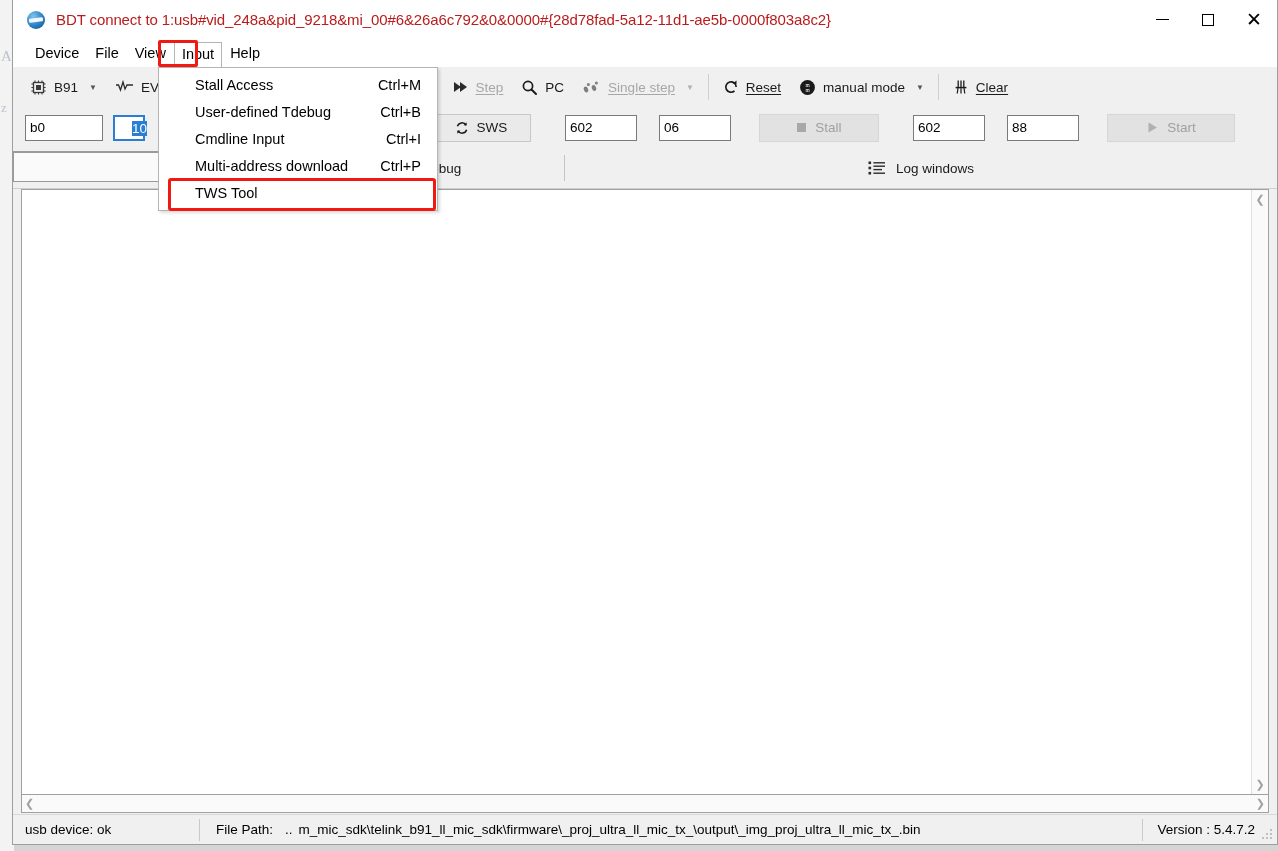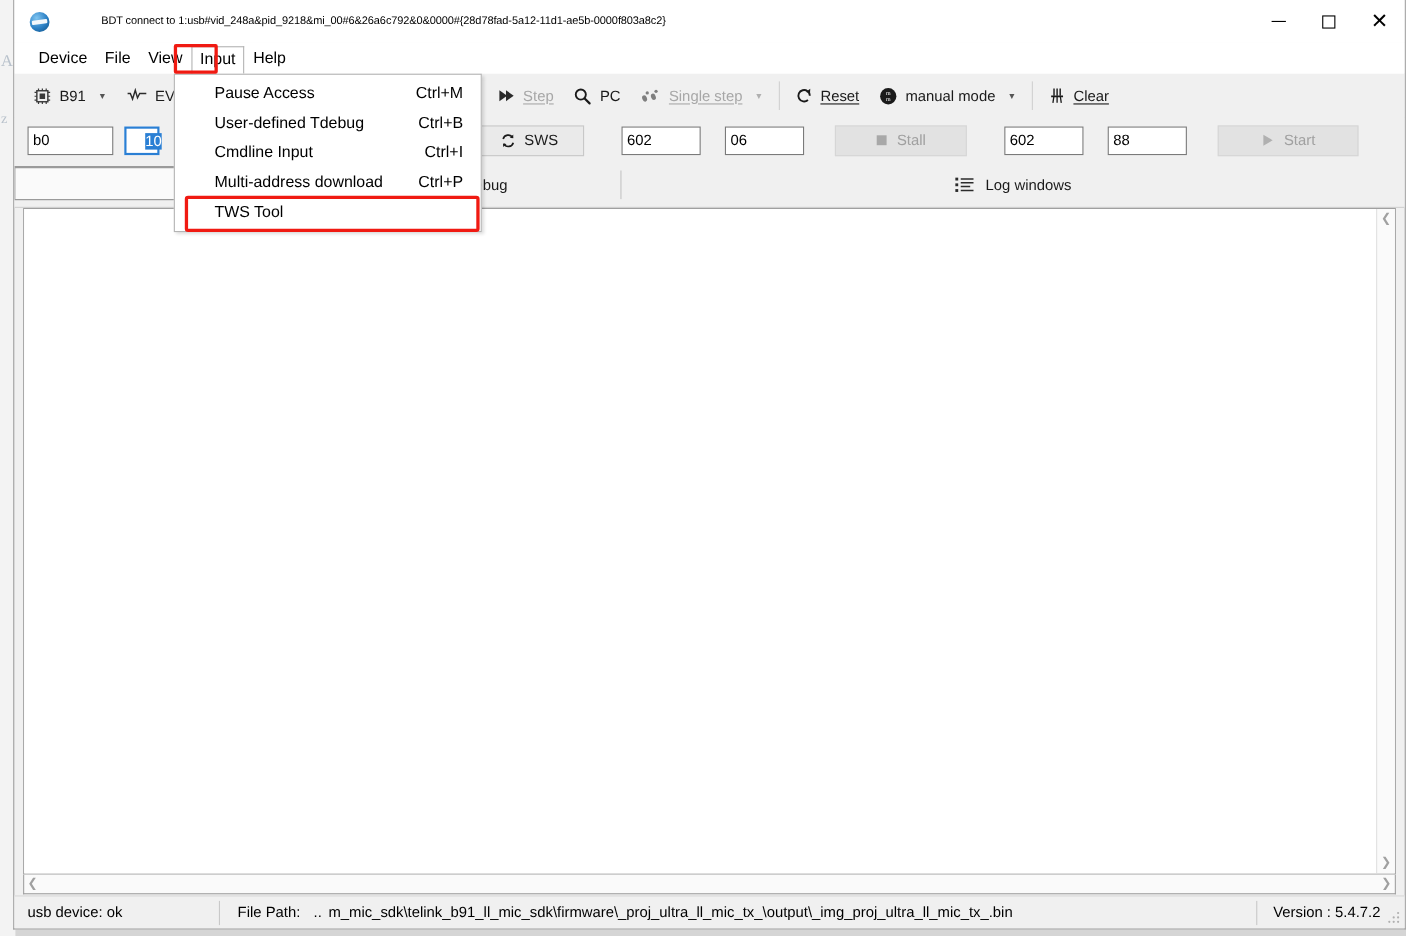--- a/index.html
+++ b/index.html
@@ -47,23 +47,22 @@
     border-radius: 50%;
     background: radial-gradient(circle at 35% 30%, #7fc4f0 0%, #2a7fc4 55%, #0d4d80 100%);
     position: relative; flex: none;
   }
   #app-icon::after {
     content: ""; position: absolute; left: 2px; top: 7px;
     width: 14px; height: 4px; background: #f2f7fb; border-radius: 1px;
     transform: rotate(-8deg);
   }
   #title-text {
-    font-size: 10px; color: #000000; white-space: nowrap;
+    font-size: 15px; color: #b91c1c; white-space: nowrap;
     letter-spacing: -0.1px;
-    margin-left: 36px;
   }
   .wbtn {
     width: 46px; height: 39px; display: flex; align-items: center;
     justify-content: center; flex: none; color: #000;
   }
   #winbtns { position: absolute; right: 0; top: 0; display: flex; }
   .wb-min { width: 13px; height: 1px; background: #000; }
   .wb-max { width: 12px; height: 12px; border: 1px solid #000; }
   .wb-close { font-size: 19px; line-height: 1; font-family: "DejaVu Sans", sans-serif; font-weight: 300;}
 
@@ -460,21 +459,21 @@
         <i style="left:4px; top:4px;"></i>
         <i style="left:8px; top:4px;"></i>
       <i style="left:0px; top:8px;"></i>
         <i style="left:4px; top:8px;"></i>
         <i style="left:8px; top:8px;"></i>
     </div>
   </div>
 
   <div id="dropdown">
     <div class="dd-item">
-      <span class="dd-label">Pause Access</span>
+      <span class="dd-label">Stall Access</span>
       <span class="dd-accel">Ctrl+M</span>
     </div>
     <div class="dd-item">
       <span class="dd-label">User-defined Tdebug</span>
       <span class="dd-accel">Ctrl+B</span>
     </div>
     <div class="dd-item">
       <span class="dd-label">Cmdline Input</span>
       <span class="dd-accel">Ctrl+I</span>
     </div>

